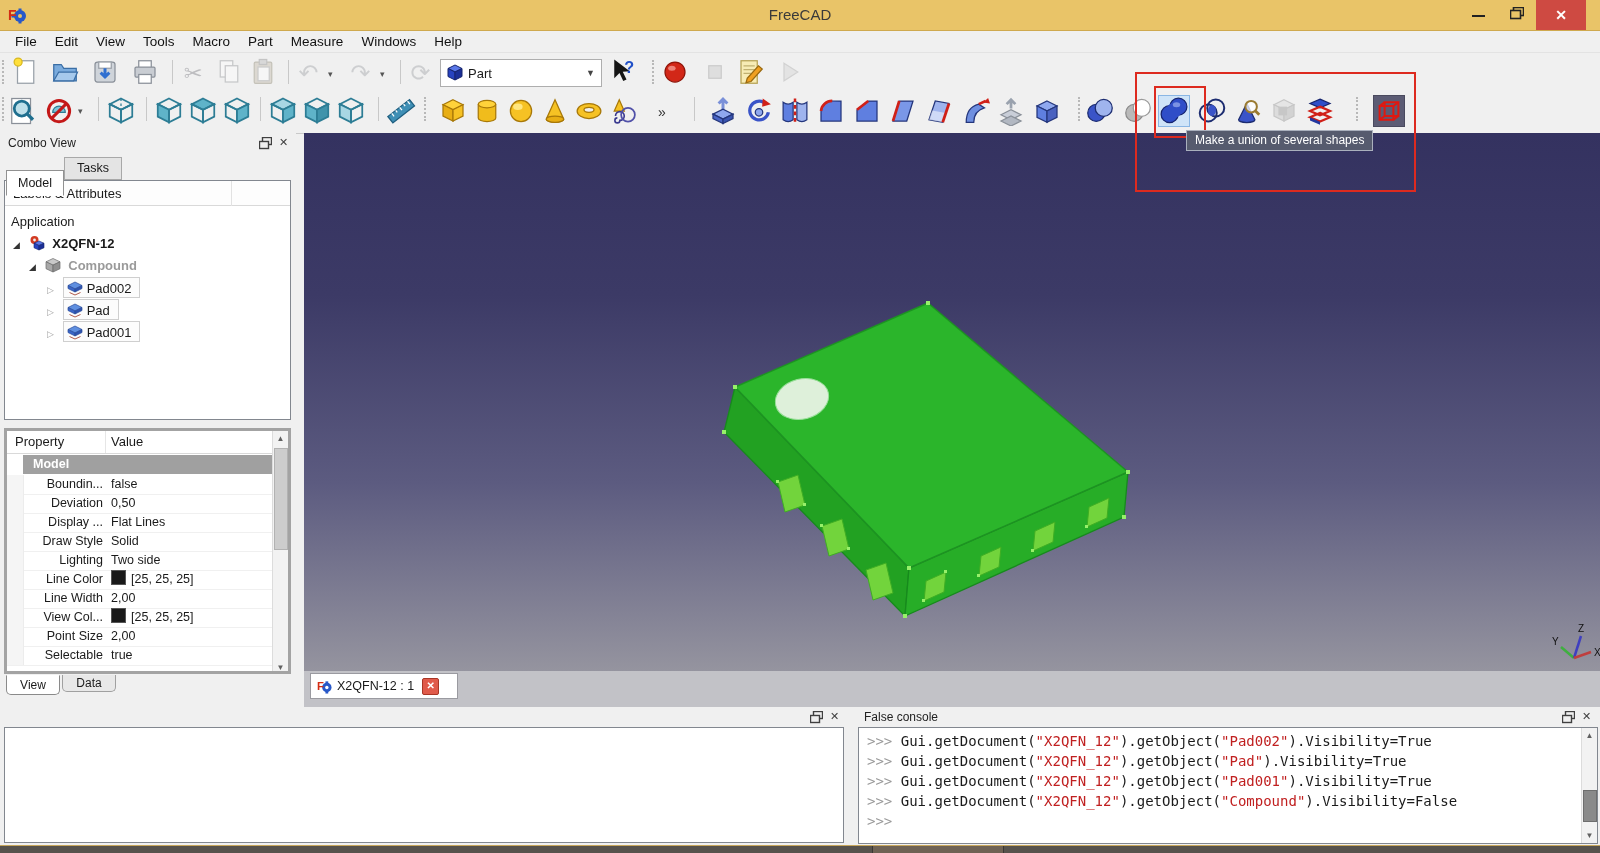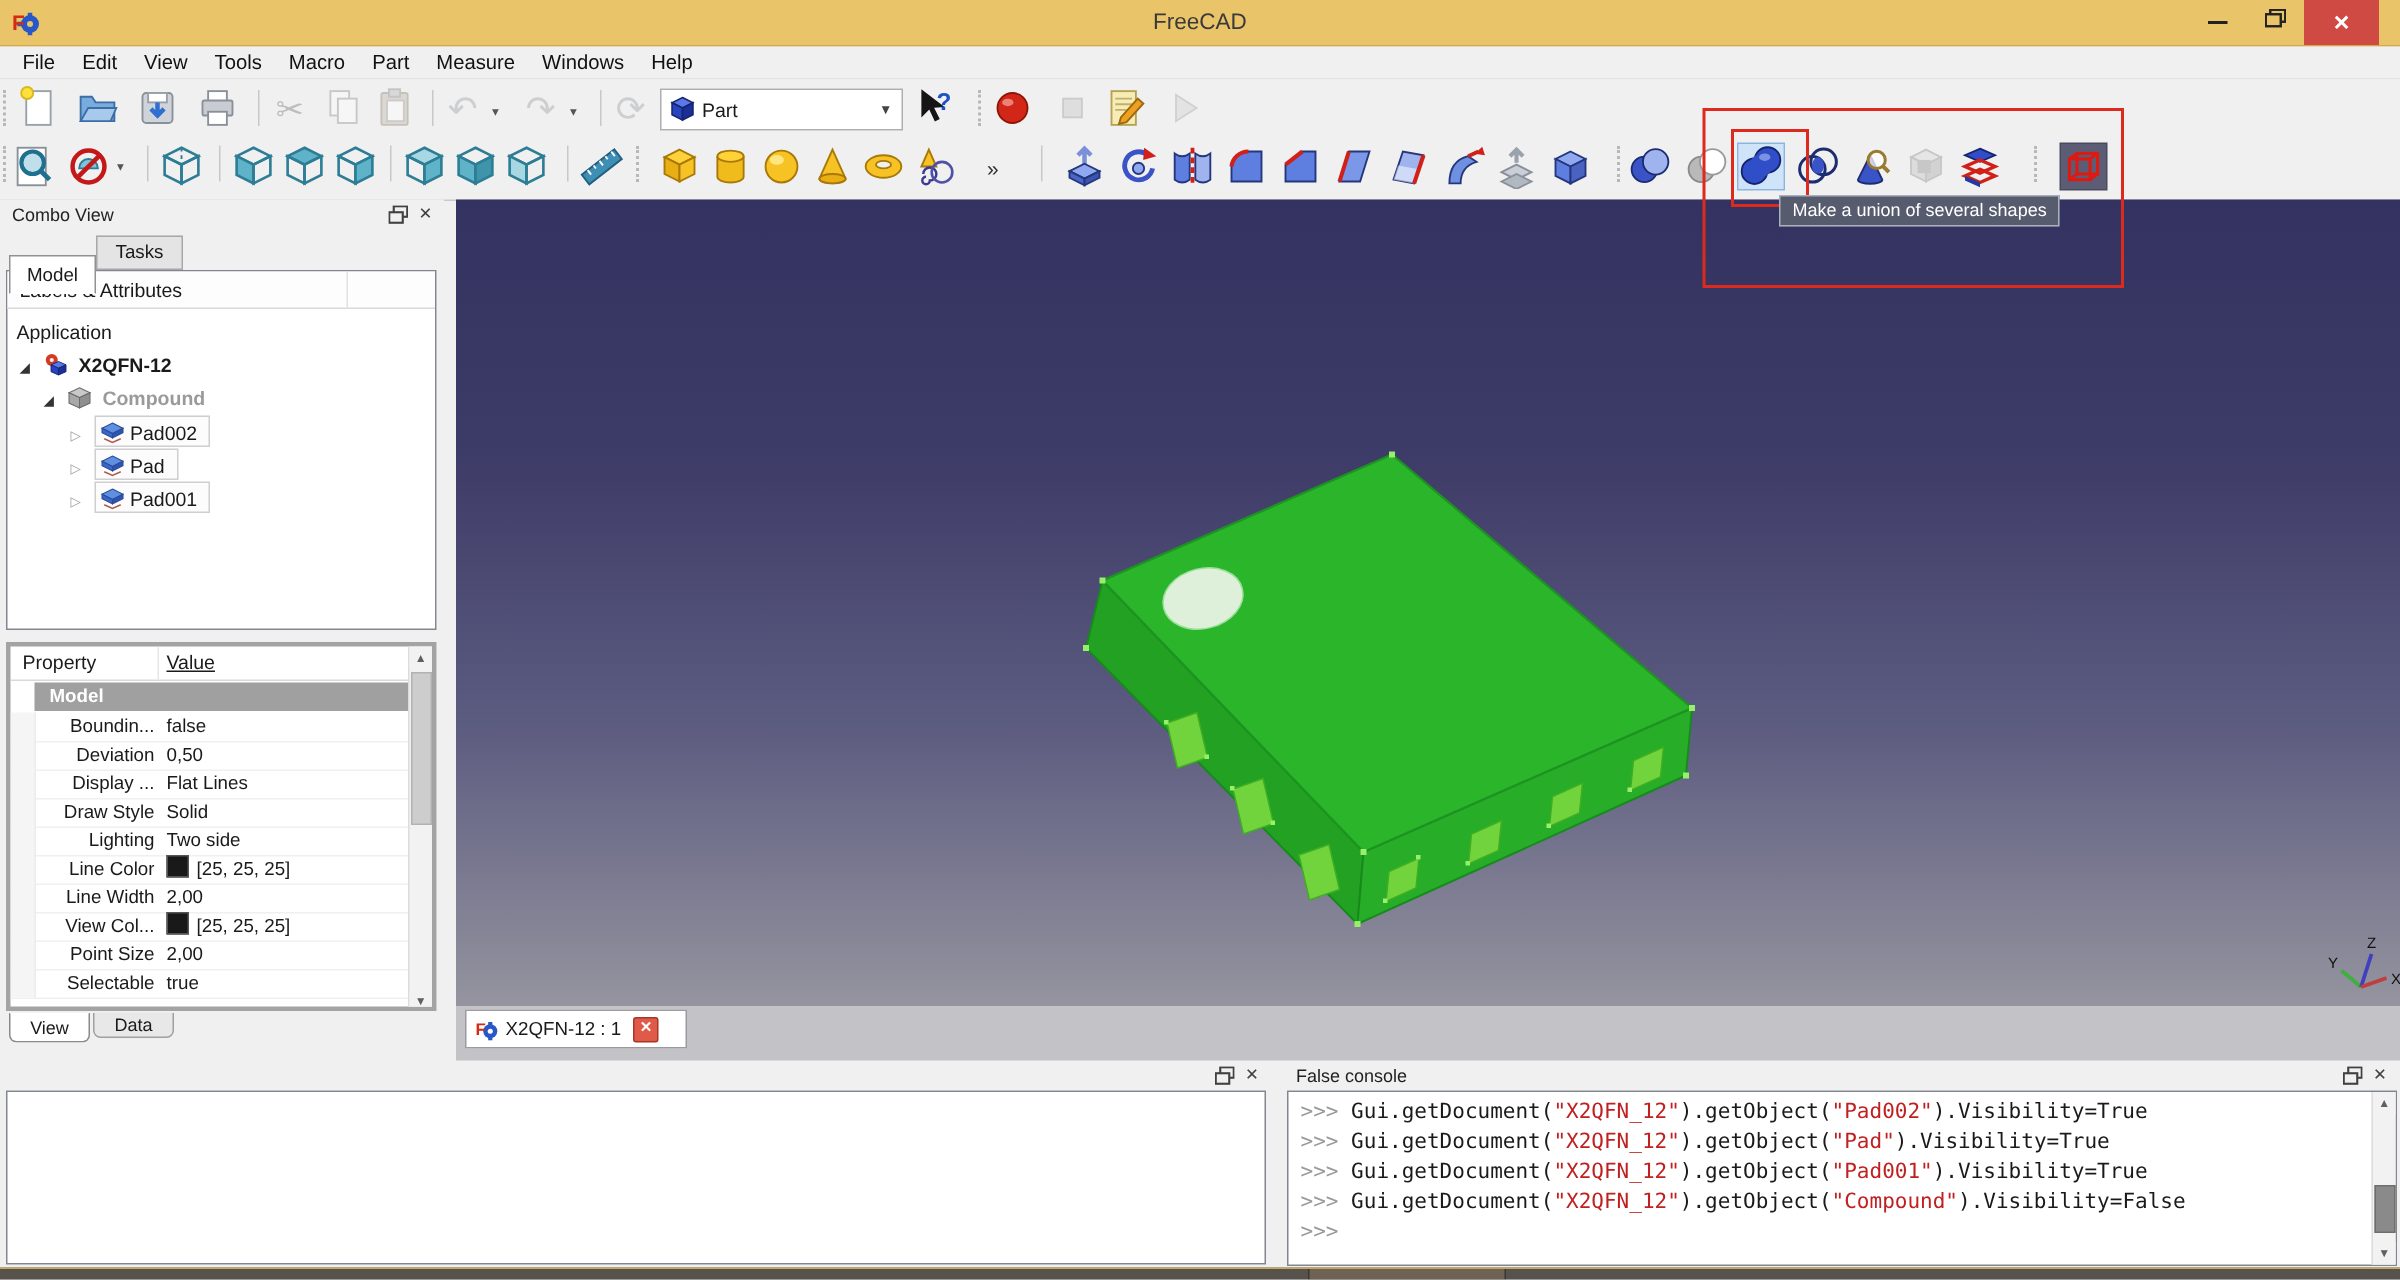--- a/index.html
+++ b/index.html
@@ -47,21 +47,21 @@
   .tree-hdr{position:absolute;left:0;top:0;width:100%;height:25px;border-bottom:1px solid #d9d9d9;font-size:13px;line-height:25px;padding-left:8px;box-sizing:border-box;background:#fdfdfd;}
   .tree-hdr:after{content:"";position:absolute;left:226px;top:0;width:1px;height:25px;background:#e2e2e2;}
   .trow{position:absolute;height:21px;font-size:13px;line-height:21px;white-space:nowrap;}
   .exp{display:inline-block;width:12px;font-size:9px;color:#333;}
   .col{display:inline-block;width:12px;font-size:9px;color:#a2a2a2;}
   .tico{display:inline-block;width:16px;height:16px;vertical-align:-3px;margin-right:4px;}
   .padbox{border:1px solid #cfcfcf;background:#fcfcfc;padding:0 8px 0 3px;display:inline-block;height:19px;}
   .propbox{position:absolute;left:4px;top:295px;width:287px;height:246px;background:#fff;border:3px solid #a3a3a3;box-sizing:border-box;overflow:hidden;}
   .prop-hdr{position:absolute;top:0;left:0;width:100%;height:22px;border-bottom:1px solid #d9d9d9;font-size:13px;line-height:22px;}
   .prop-col1{position:absolute;left:8px;}
-  .prop-col2{position:absolute;left:104px;text-decoration:underline;}
+  .prop-col2{position:absolute;left:104px;}
   .prop-vline{position:absolute;left:98px;top:0;width:1px;height:100%;background:#e6e6e6;}
   .prow{position:absolute;left:0;width:270px;height:19px;font-size:12.5px;line-height:19px;border-bottom:1px solid #f0f0f0;}
   .prow .nm{position:absolute;left:24px;width:72px;overflow:hidden;white-space:nowrap;text-align:right;}
   .prow .vl{position:absolute;left:104px;white-space:nowrap;}
   .prow .gut{position:absolute;left:0;top:0;width:16px;height:19px;background:#f5f5f5;border-right:1px solid #ececec;}
   .pgroup{position:absolute;left:16px;width:254px;height:19px;background:#a0a0a0;color:#fff;font-weight:bold;font-size:12.5px;line-height:19px;padding-left:10px;box-sizing:border-box;}
   .swatch{display:inline-block;width:13px;height:13px;background:#191919;border:1px solid #555;vertical-align:-2px;margin-right:5px;}
   .sbar{position:absolute;width:15px;background:#f2f2f2;border-left:1px solid #dcdcdc;}
   .sarr{position:absolute;left:0;width:15px;height:15px;font-size:8px;color:#606060;text-align:center;line-height:15px;background:#f2f2f2;}
   .sthumb{position:absolute;left:1px;width:12px;background:#cdcdcd;border:1px solid #b2b2b2;}

